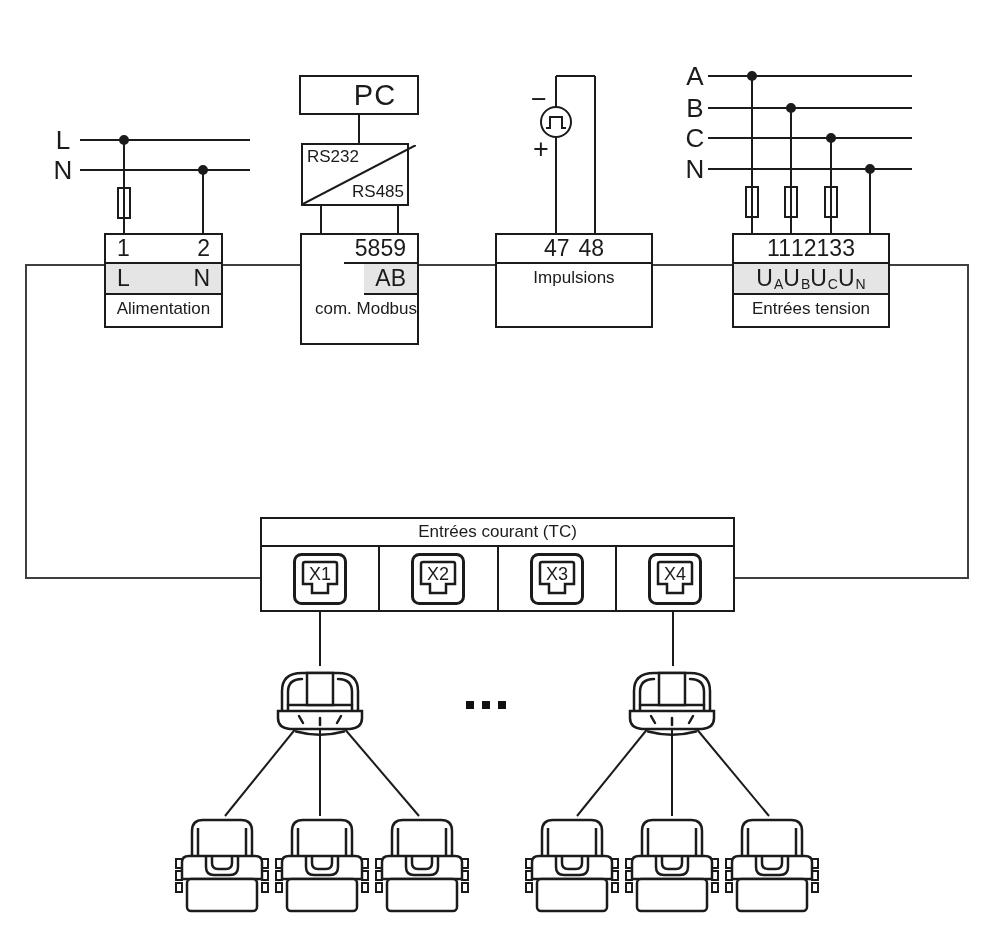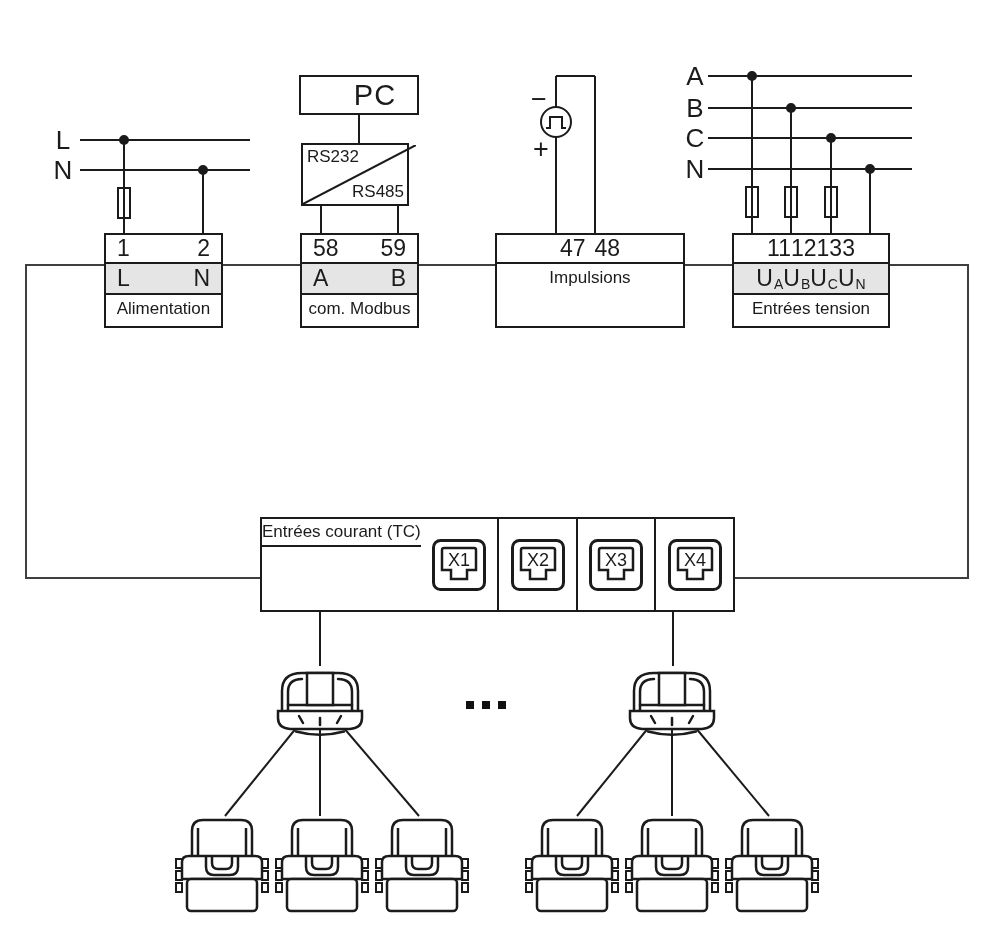--- a/index.html
+++ b/index.html
@@ -18,26 +18,26 @@
   
   .tblock{display:flex;flex-direction:column;}
   .row{display:flex;align-items:center;box-sizing:border-box;}
   .row-num{height:29px;border-bottom:2px solid #1b1b1b;font-size:23px;}
   .row-let{height:31px;border-bottom:2px solid #1b1b1b;background:#e5e5e5;font-size:23px;}
   .row-cap{height:27px;justify-content:center;font-size:17px;white-space:nowrap;}
   .between{justify-content:space-between;padding:0 11px;}
   .around{justify-content:center;padding:0 2px;}
   .centered{justify-content:center;gap:9px;}
   .alim{left:104px;top:233px;width:119px;height:95px;}
-  .modb{left:300px;top:233px;width:119px;height:95px;}
-  .puls{left:495px;top:233px;width:190px;height:95px;}
+  .modb{left:300px;top:233px;width:119px;height:112px;align-items:flex-end;}
+  .puls{left:495px;top:233px;width:158px;height:95px;}
   .volt{left:732px;top:233px;width:158px;height:95px;}
   .sub{font-size:14px;vertical-align:-3px;margin-left:1px;}
   
-  .tc{left:260px;top:517px;width:475px;height:95px;display:flex;flex-direction:row;}
+  .tc{left:260px;top:517px;width:475px;height:95px;display:flex;flex-direction:column;}
   .tc-title{height:28px;border-bottom:2px solid #1b1b1b;display:flex;align-items:center;justify-content:center;
             font-size:17px;box-sizing:border-box;}
   .tc-cells{flex:1;display:flex;}
   .tc-cell{flex:1;display:flex;align-items:center;justify-content:center;}
   .tc-cell + .tc-cell{border-left:2px solid #1b1b1b;text-align:right;}
   
   .wlab{position:absolute;z-index:3;transform:translate(-50%,-50%);font-size:26px;line-height:1;}
   .sign{font-size:27px;}
   
   .dots{position:absolute;z-index:3;left:466px;top:701px;display:flex;gap:8px;}

